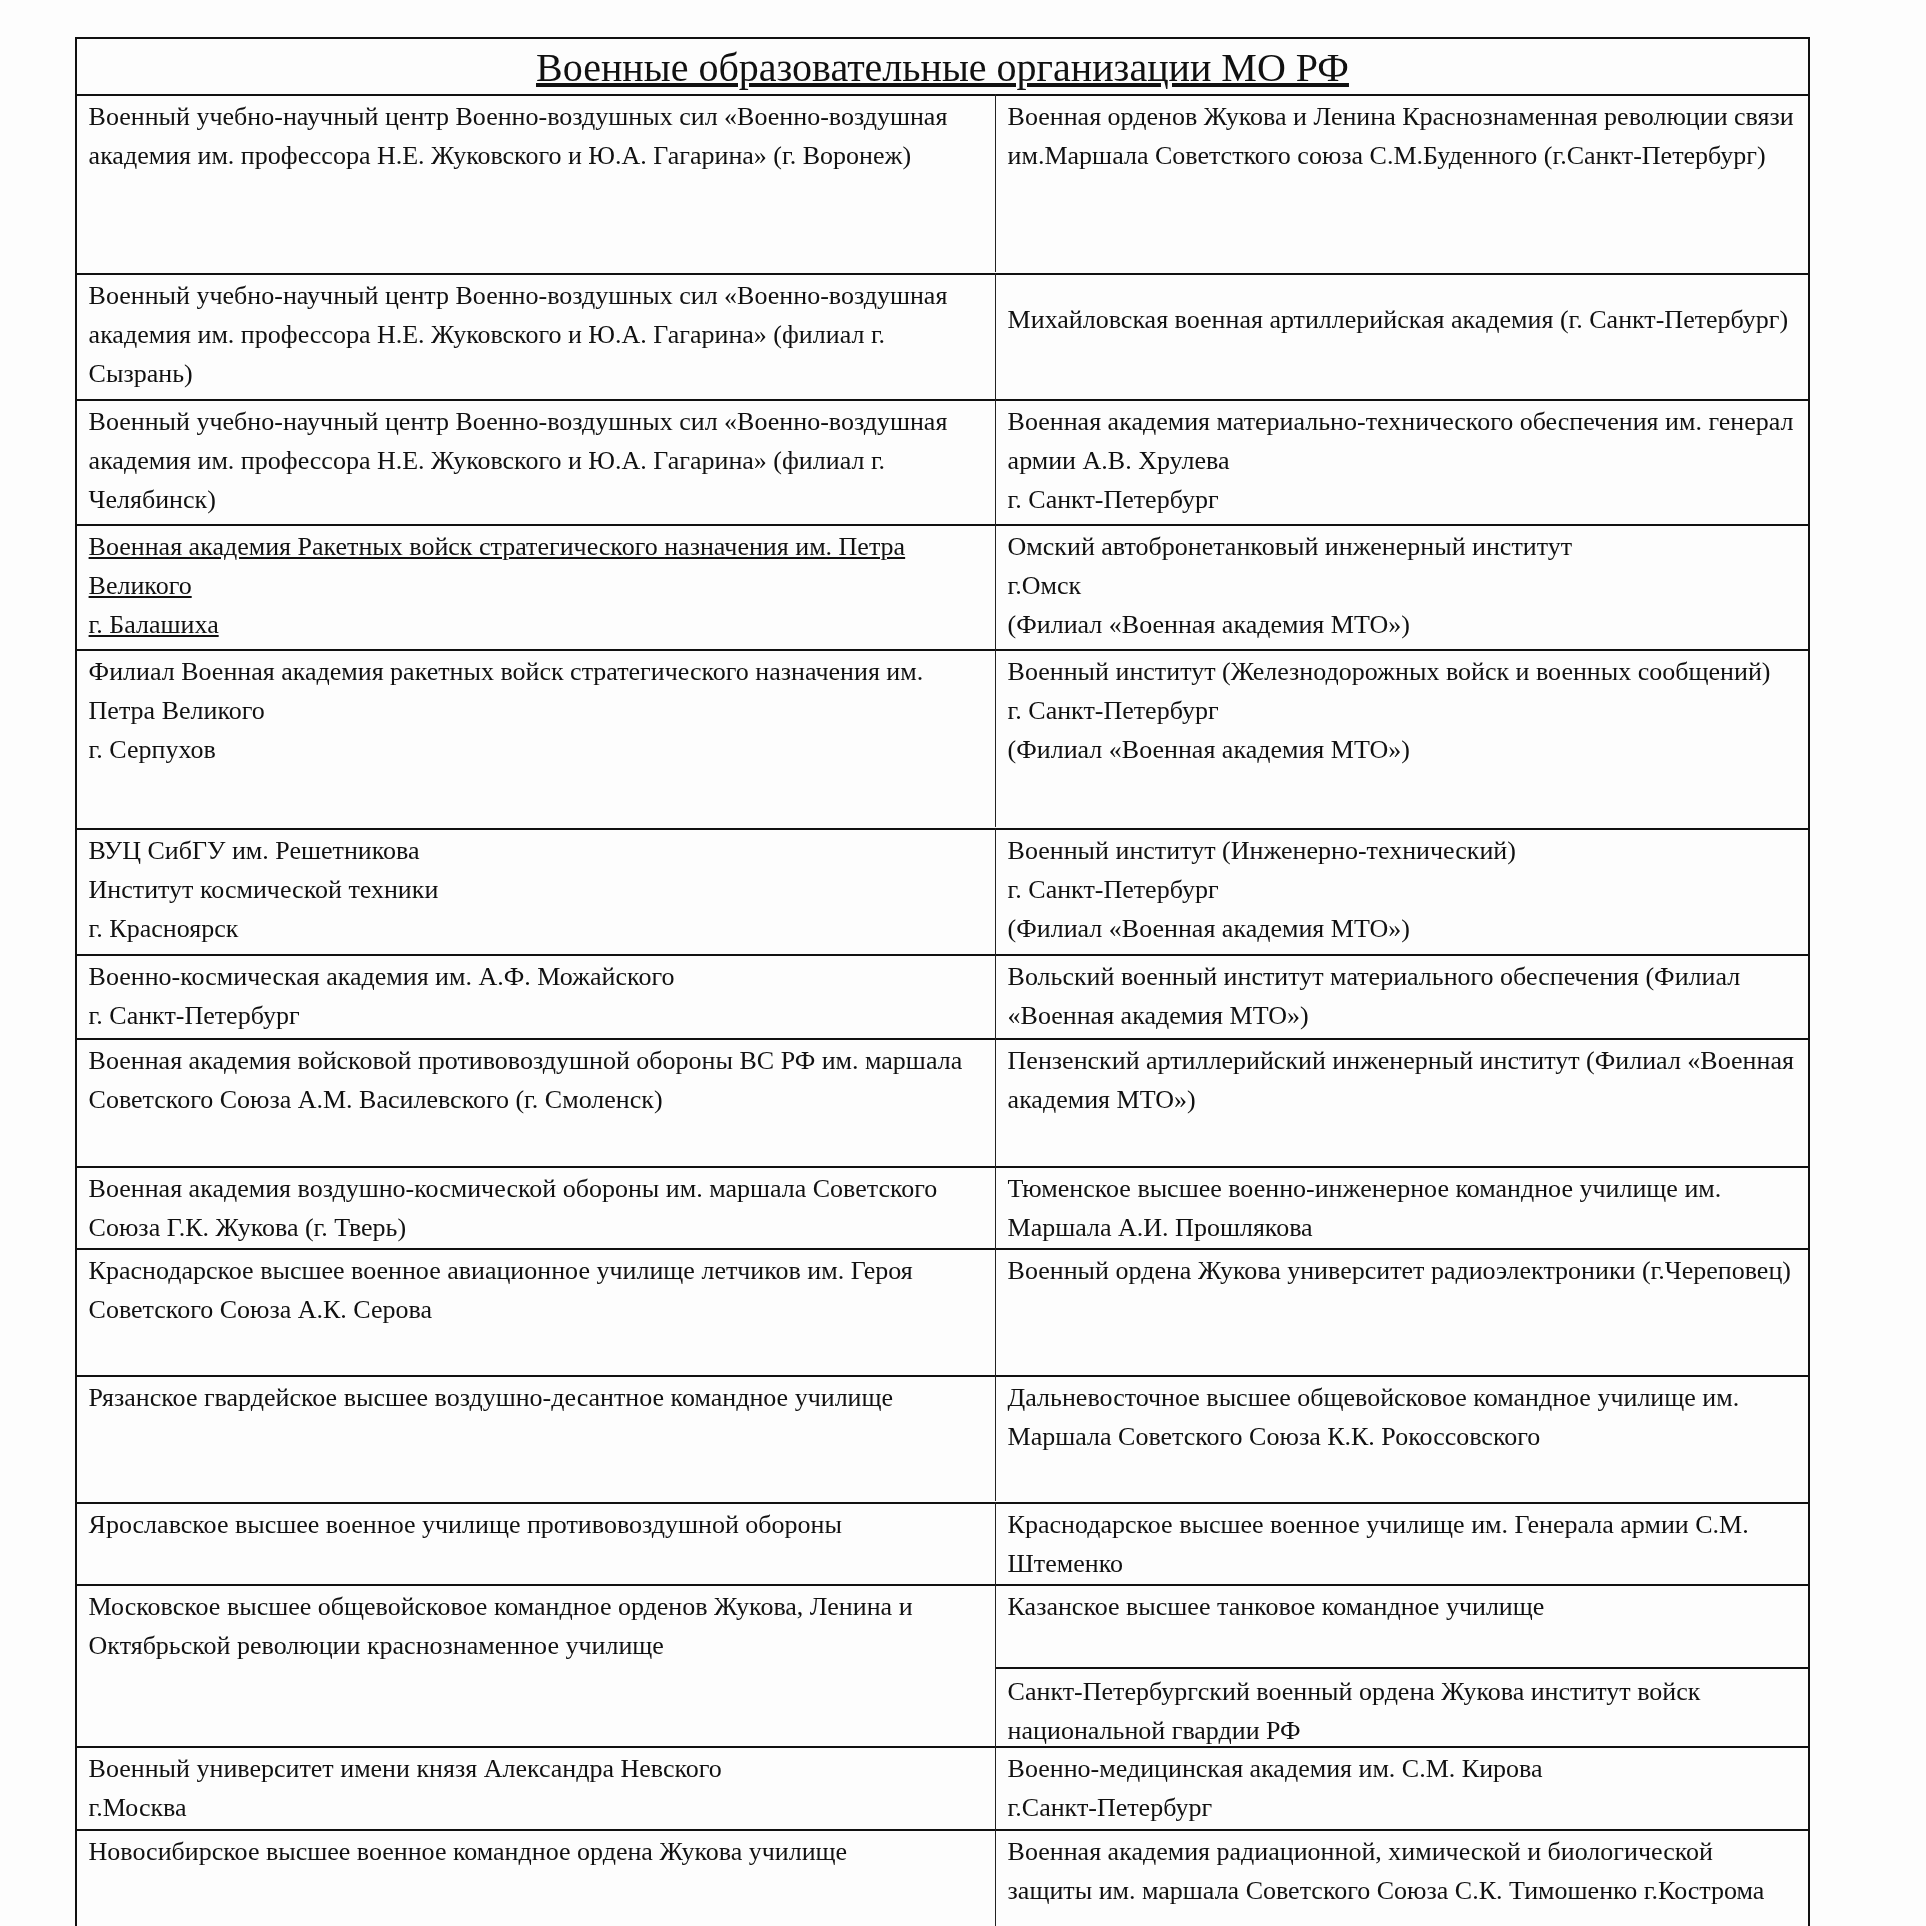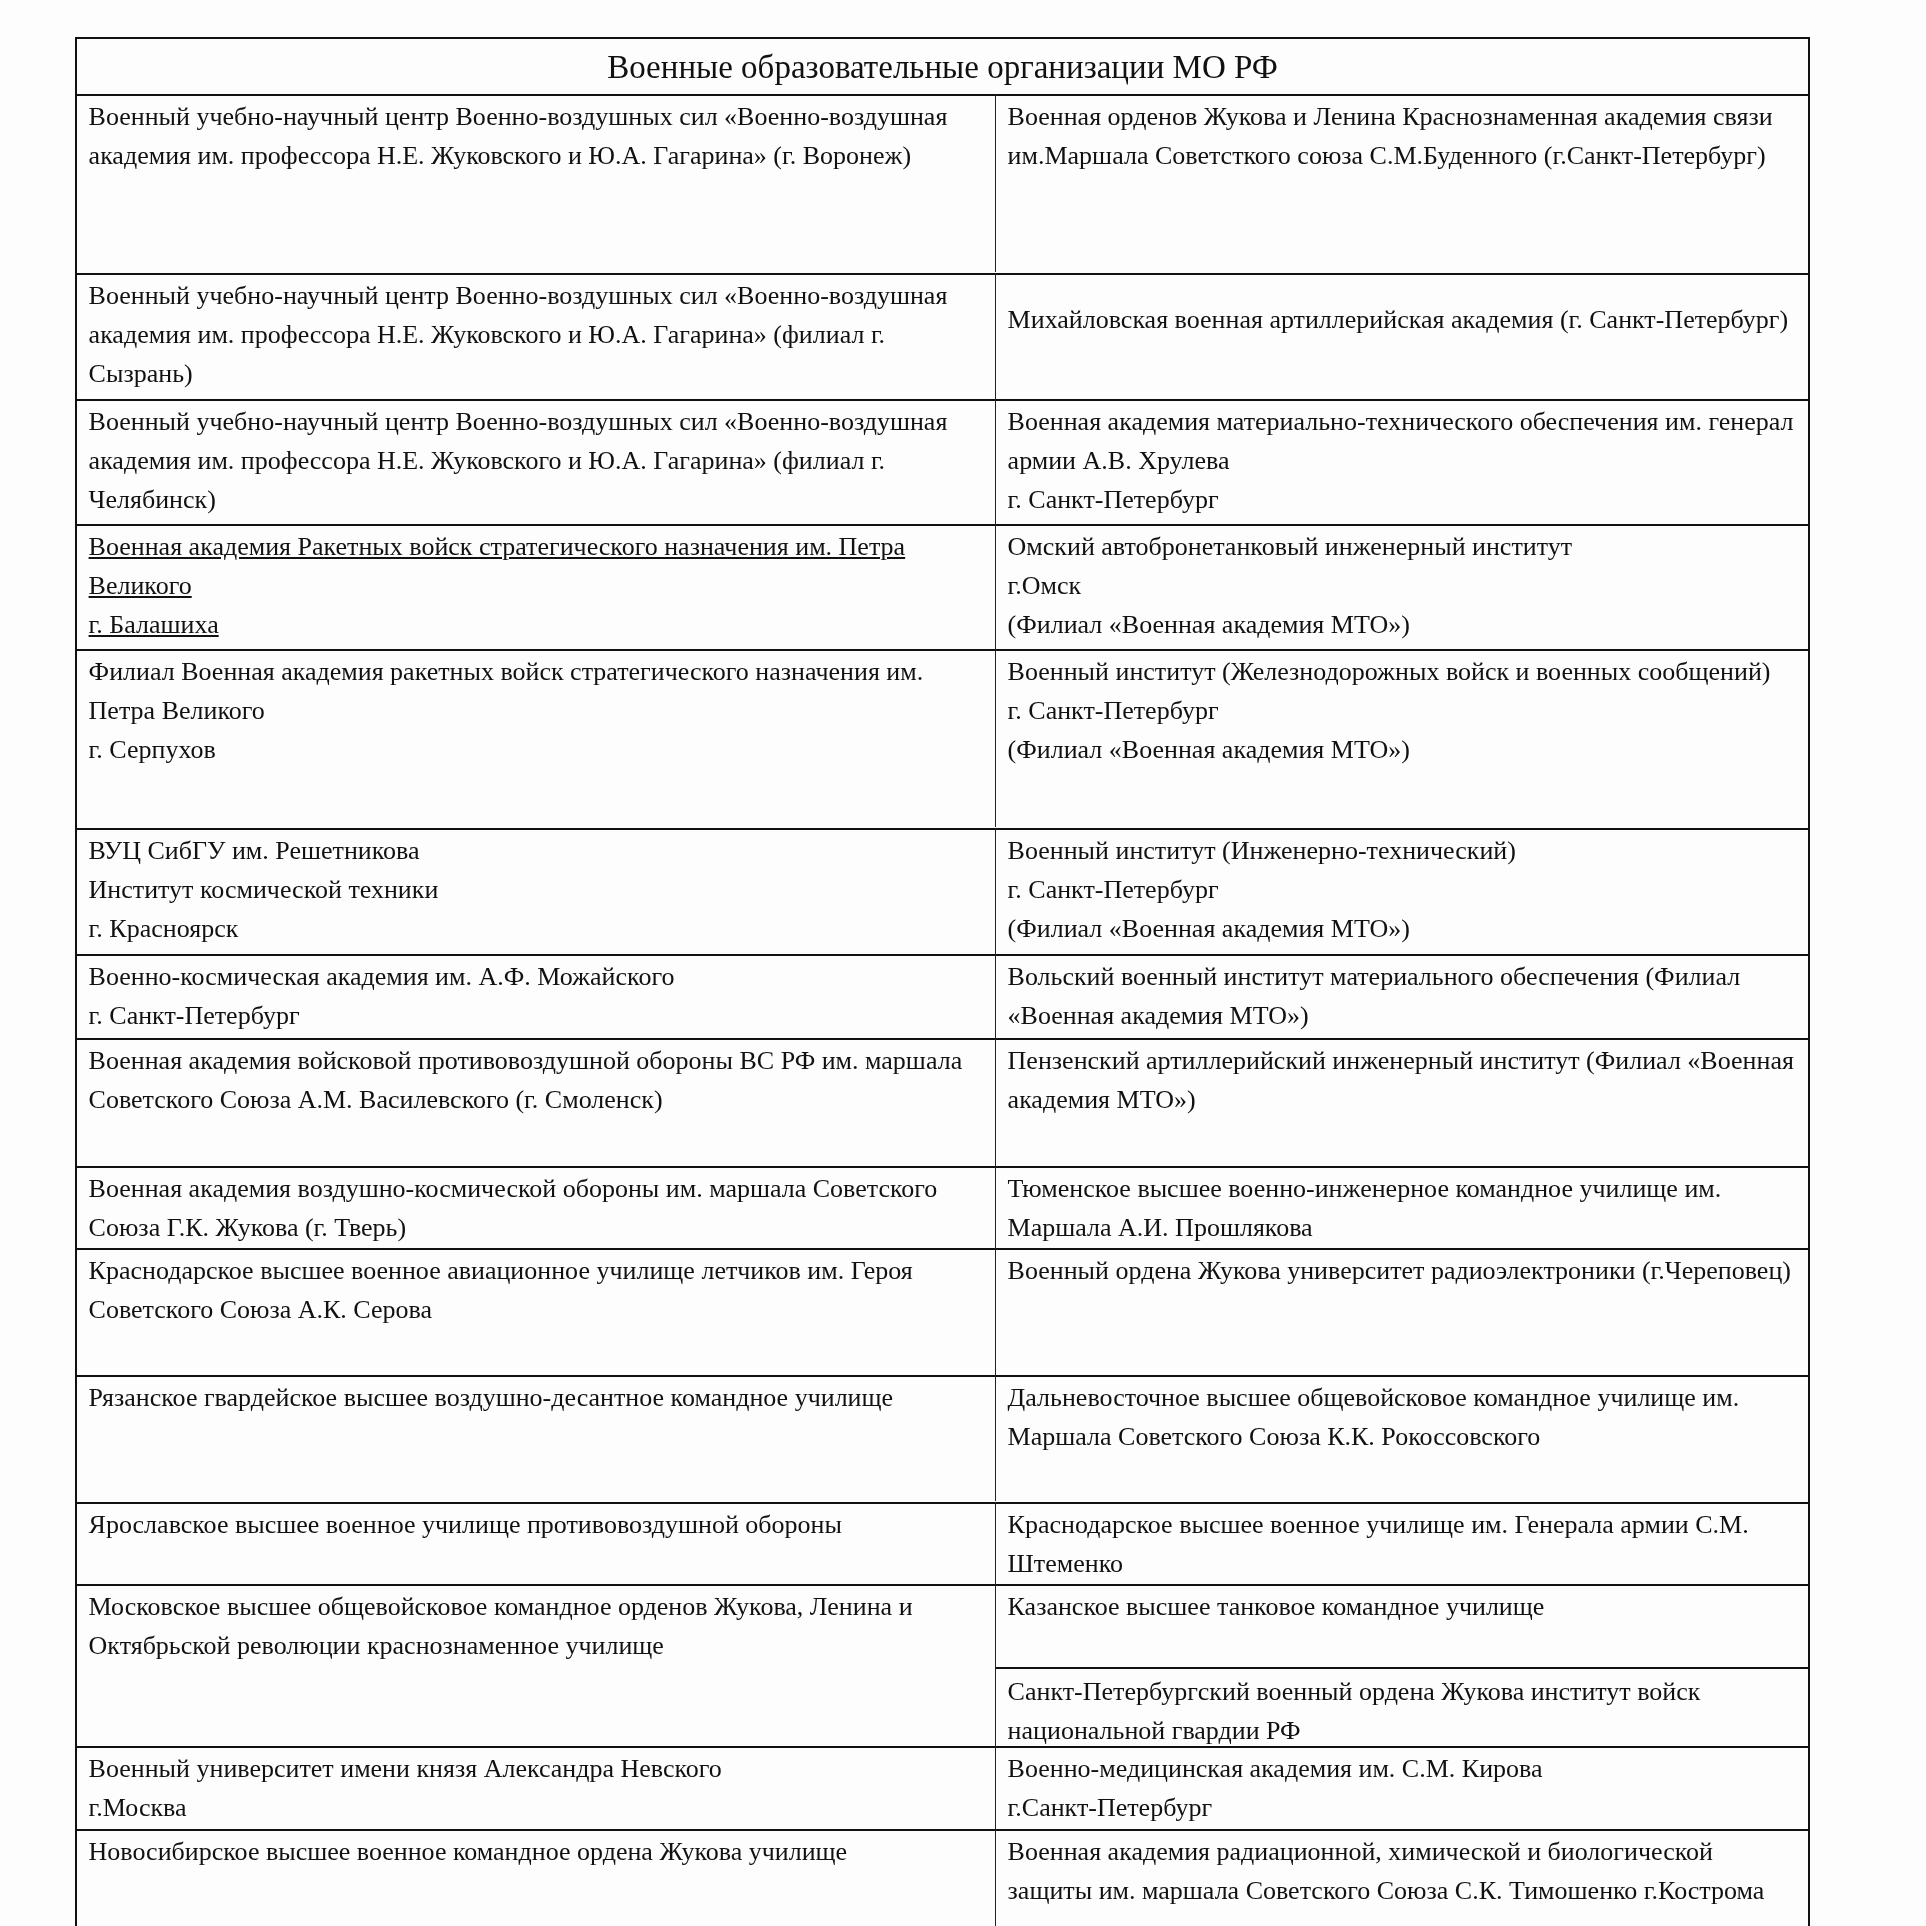--- a/index.html
+++ b/index.html
@@ -8,31 +8,31 @@
   .page { position:absolute; left:0; top:0; width:1964px; height:2702px; background:#fdfdfd; }
   .tbl { position:absolute; left:75px; top:37px; width:1735px; height:2471px;
          border:2.3px solid #111; box-sizing:border-box; }
   .cell { position:absolute; box-sizing:border-box; padding:3.1px 8.5px 0 11.6px;
           font-size:26px; line-height:39px; white-space:pre-line; }
   .L { left:0; width:919px; border-right:1.2px solid #222; }
   .R { left:919px; width:814px; }
   .hline { position:absolute; left:0; width:100%; height:2.3px; background:#111; }
   .rline { position:absolute; left:919px; right:0; height:1.9px; background:#111; }
   .section { position:absolute; left:0; width:100%; text-align:center;
-             font-size:33px; line-height:39px; box-sizing:border-box; }
+             font-size:40px; line-height:39px; box-sizing:border-box;text-decoration:underline; }
 </style>
 </head>
 <body>
 
 <div class="page">
   <div class="tbl" id="tbl">
       <div class="section" style="top: -2.3px; height: 58px; padding-top: 10.8px;">Военные образовательные организации МО РФ</div>
       <div class="hline" style="top: 55px;"></div>
       <div class="cell L" style="top: 55px; height: 178px;">Военный учебно-научный центр Военно-воздушных сил «Военно-воздушная академия им. профессора Н.Е. Жуковского и Ю.А. Гагарина» (г. Воронеж)</div>
-      <div class="cell R" style="top: 55px; height: 178px;">Военная орденов Жукова и Ленина Краснознаменная академия связи им.Маршала Советсткого союза С.М.Буденного (г.Санкт-Петербург)</div>
+      <div class="cell R" style="top: 55px; height: 178px;">Военная орденов Жукова и Ленина Краснознаменная революции связи им.Маршала Советсткого союза С.М.Буденного (г.Санкт-Петербург)</div>
       <div class="hline" style="top: 234px;"></div>
       <div class="cell L" style="top: 234px; height: 126px;">Военный учебно-научный центр Военно-воздушных сил «Военно-воздушная академия им. профессора Н.Е. Жуковского и Ю.А. Гагарина» (филиал г. Сызрань)</div>
       <div class="cell R" style="top: 234px; height: 126px; padding-top: 27px; text-align: justify;">Михайловская военная артиллерийская академия (г. Санкт-Петербург)</div>
       <div class="hline" style="top: 360px;"></div>
       <div class="cell L" style="top: 360px; height: 125px;">Военный учебно-научный центр Военно-воздушных сил «Военно-воздушная академия им. профессора Н.Е. Жуковского и Ю.А. Гагарина»  (филиал г. Челябинск)</div>
       <div class="cell R" style="top: 360px; height: 125px;">Военная академия материально-технического обеспечения им. генерал армии А.В. Хрулева
 г. Санкт-Петербург</div>
       <div class="hline" style="top: 485px;"></div>
       <div class="cell L" style="top: 485px; height: 125px; text-decoration: underline;">Военная академия Ракетных войск стратегического назначения им. Петра Великого
 г. Балашиха</div>

